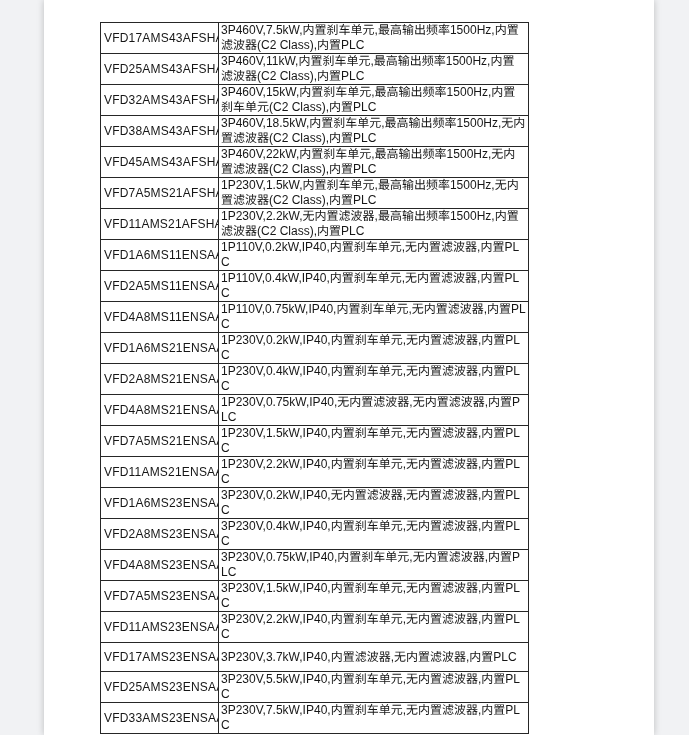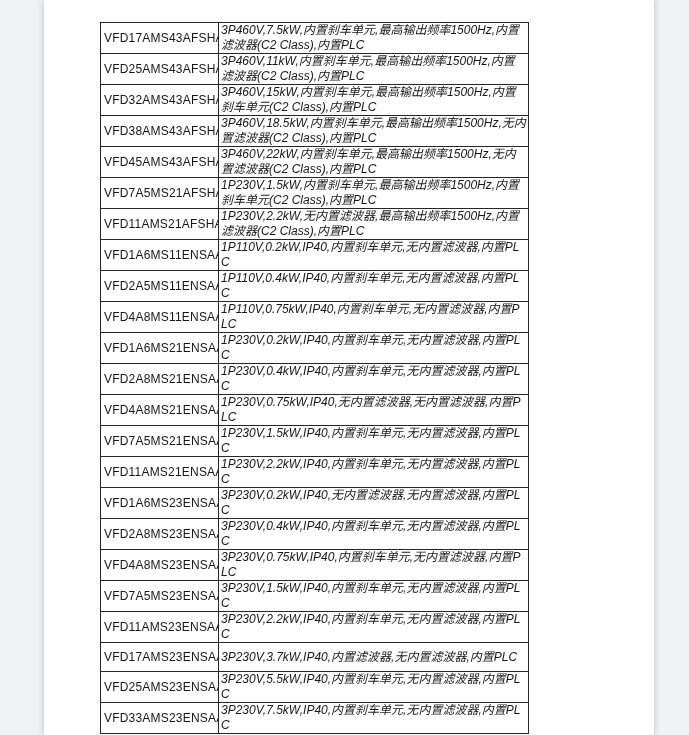--- a/index.html
+++ b/index.html
@@ -46,21 +46,20 @@
   td.model-cell {
     vertical-align: middle;
     padding: 0 1px 0 3px;
     white-space: nowrap;
     letter-spacing: 0.2px;
   }
   td.desc-cell {
     vertical-align: middle;
     padding: 0 2px;
     word-break: break-all;
-    font-style: italic;
   }
 </style>
 </head>
 <body>
 
 <div class="page-bg">
   <div class="paper">
     <table class="spec-table">
       <colgroup>
         <col class="c1">
@@ -87,21 +86,21 @@
     <td class="desc-cell">3P460V,18.5kW,内置刹车单元,最高输出频率1500Hz,无内置滤波器(C2 Class),内置PLC</td>
   </tr>
 
   <tr>
     <td class="model-cell">VFD45AMS43AFSHA</td>
     <td class="desc-cell">3P460V,22kW,内置刹车单元,最高输出频率1500Hz,无内置滤波器(C2 Class),内置PLC</td>
   </tr>
 
   <tr>
     <td class="model-cell">VFD7A5MS21AFSHA</td>
-    <td class="desc-cell">1P230V,1.5kW,内置刹车单元,最高输出频率1500Hz,内置刹车单元(C2 Class),内置PLC</td>
+    <td class="desc-cell">1P230V,1.5kW,内置刹车单元,最高输出频率1500Hz,无内置滤波器(C2 Class),内置PLC</td>
   </tr>
 
   <tr>
     <td class="model-cell">VFD11AMS21AFSHA</td>
     <td class="desc-cell">1P230V,2.2kW,无内置滤波器,最高输出频率1500Hz,内置滤波器(C2 Class),内置PLC</td>
   </tr>
 
   <tr>
     <td class="model-cell">VFD1A6MS11ENSAA</td>
     <td class="desc-cell">1P110V,0.2kW,IP40,内置刹车单元,无内置滤波器,内置PLC</td>

